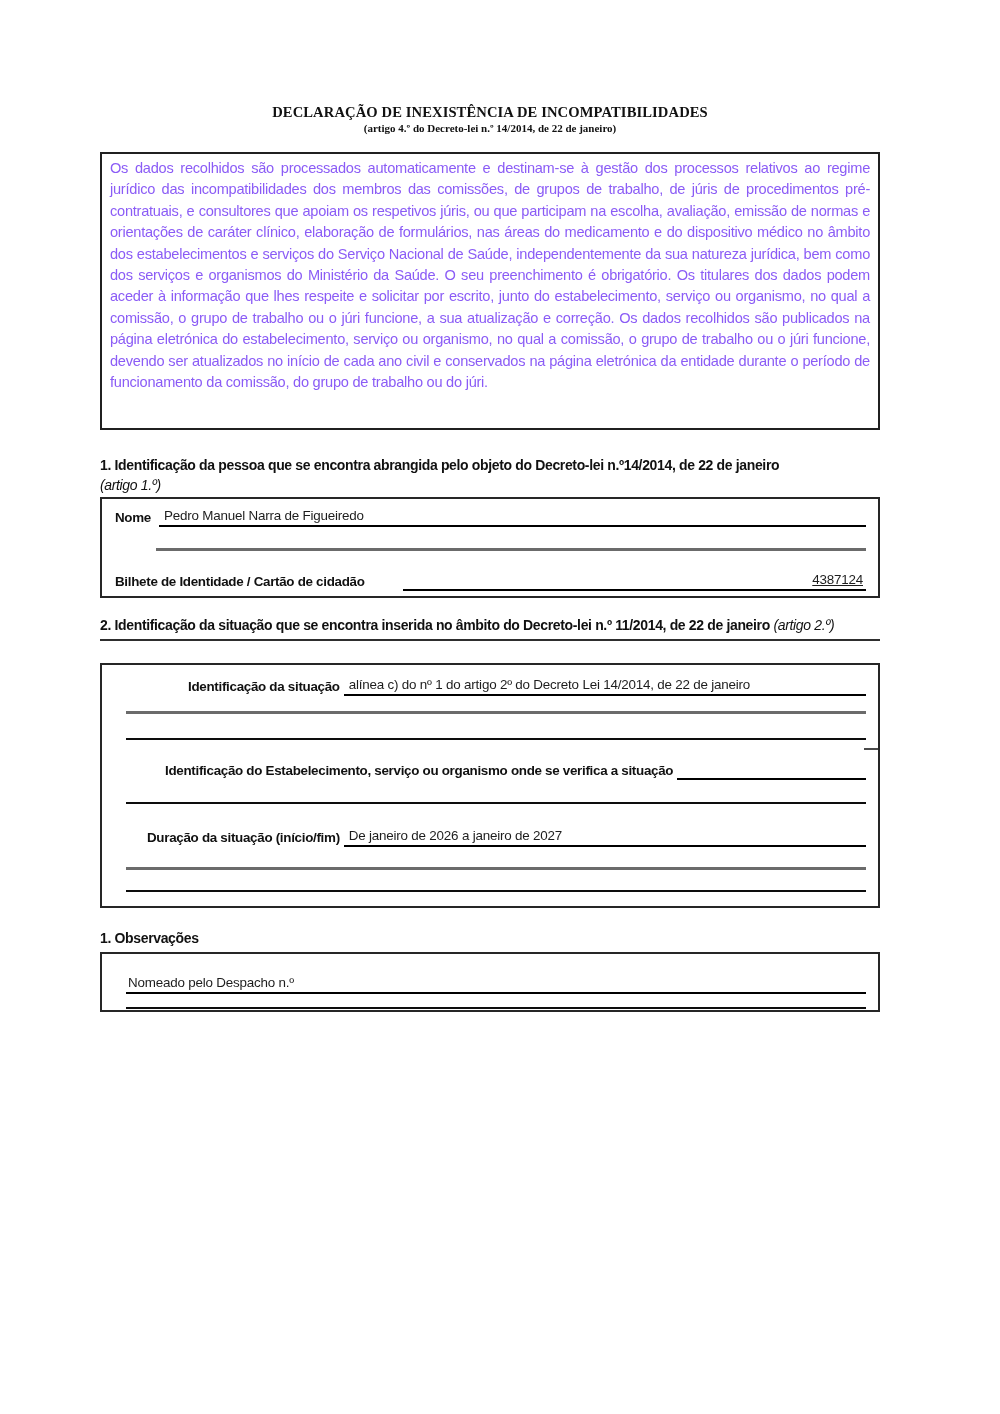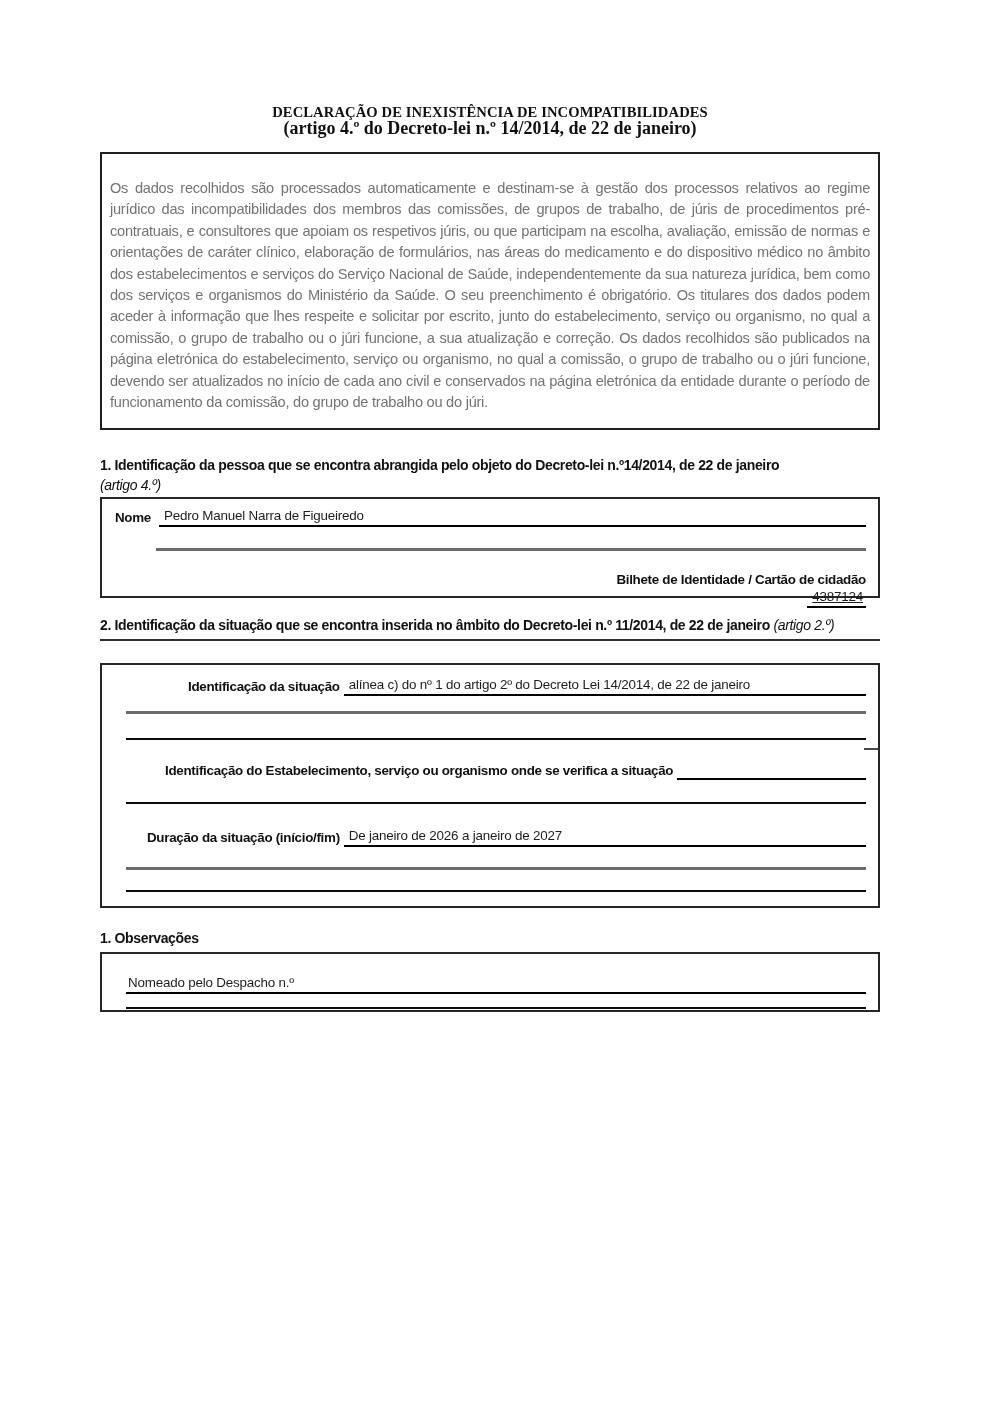--- a/index.html
+++ b/index.html
@@ -23,36 +23,35 @@
   
   .doc-title {
     position: absolute;
     left: 0; top: 104px; width: 780px;
     text-align: center;
     font-family: "Liberation Serif", serif;
     font-weight: bold;
     color: #111;
   }
   .doc-title .t1 { font-size: 14.6px; letter-spacing: 0.1px; line-height: 16px; }
-  .doc-title .t2 { font-size: 18px; line-height: 15px; margin-top: 1px; }
+  .doc-title .t2 { font-size: 11px; line-height: 15px; margin-top: 1px; }
 
   
   .intro-box {
     position: absolute;
     left: 0; top: 152px; width: 780px; height: 278px;
     border: 2px solid #202020;
     padding: 4px 8px 0 8px;
   }
   .intro-box p {
     font-size: 14.6px;
     line-height: 21.4px;
     letter-spacing: -0.25px;
     text-align: justify;
-    color: #737373;
-    margin-top: 20px;
+    color: #8b5cf6;
   }
 
   
   .sec-heading {
     position: absolute;
     left: 0; width: 780px;
     font-size: 14px;
     font-weight: bold;
     letter-spacing: -0.35px;
     line-height: 19.5px;
@@ -102,21 +101,21 @@
   .fvalue.right { text-align: right; padding-right: 3px; }
   .fline { flex: 1; border-bottom: 2px solid #000; height: 16px; }
 
   .line { border-top: 2px solid #0d0d0d; }
   .line.gray { border-top: 3px solid #6b6b6b; }
 
   
   .box1 .nome-row { margin-top: 2px; }
   .box1 .nome-row .flabel { margin-right: 8px; }
   .box1 .blank-after-nome { margin: 21px 0 0 41px; }
-  .box1 .bi-row { margin-top: 21px; flex-direction: column; }
+  .box1 .bi-row { margin-top: 21px; }
   .box1 .bi-row .fvalue { margin-left: 38px; text-decoration: underline; }
 
   
   .box2 .rowA { margin: 12px 0 0 38px; padding-left: 48px; }
   .box2 .rowA .flabel { margin-right: 4px; }
   .box2 .lineA1 { margin: 15px 0 0 24px; }
   .box2 .lineA2 { margin: 24px 0 0 24px; }
   .box2 .right-tick {
     position: absolute;
     top: 83px; right: 0; width: 14px;
@@ -147,21 +146,21 @@
       <div class="t1">DECLARAÇÃO DE INEXISTÊNCIA DE INCOMPATIBILIDADES</div>
       <div class="t2">(artigo 4.º do Decreto-lei n.º 14/2014, de 22 de janeiro)</div>
     </div>
 
     <div class="intro-box">
       <p>Os dados recolhidos são processados automaticamente e destinam-se à gestão dos processos relativos ao regime jurídico das incompatibilidades dos membros das comissões, de grupos de trabalho, de júris de procedimentos pré-contratuais, e consultores que apoiam os respetivos júris, ou que participam na escolha, avaliação, emissão de normas e orientações de caráter clínico, elaboração de formulários, nas áreas do medicamento e do dispositivo médico no âmbito dos estabelecimentos e serviços do Serviço Nacional de Saúde, independentemente da sua natureza jurídica, bem como dos serviços e organismos do Ministério da Saúde. O seu preenchimento é obrigatório. Os titulares dos dados podem aceder à informação que lhes respeite e solicitar por escrito, junto do estabelecimento, serviço ou organismo, no qual a comissão, o grupo de trabalho ou o júri funcione, a sua atualização e correção. Os dados recolhidos são publicados na página eletrónica do estabelecimento, serviço ou organismo, no qual a comissão, o grupo de trabalho ou o júri funcione, devendo ser atualizados no início de cada ano civil e conservados na página eletrónica da entidade durante o período de funcionamento da comissão, do grupo de trabalho ou do júri.</p>
     </div>
 
     <div class="sec-heading sh-heading-1">
       <div class="sh-bold">1. Identificação da pessoa que se encontra abrangida pelo objeto do Decreto-lei n.º14/2014, de 22 de janeiro</div>
-      <div class="sh-italic">(artigo 4.º)</div>
+      <div class="sh-italic">(artigo 1.º)</div>
     </div>
 
     <div class="box box1">
       <div class="frow nome-row">
         <span class="flabel">Nome</span>
         <span class="fvalue">Pedro Manuel Narra de Figueiredo</span>
       </div>
       <div class="line gray blank-after-nome"></div>
       <div class="frow bi-row">
         <span class="flabel">Bilhete de Identidade / Cartão de cidadão</span>

